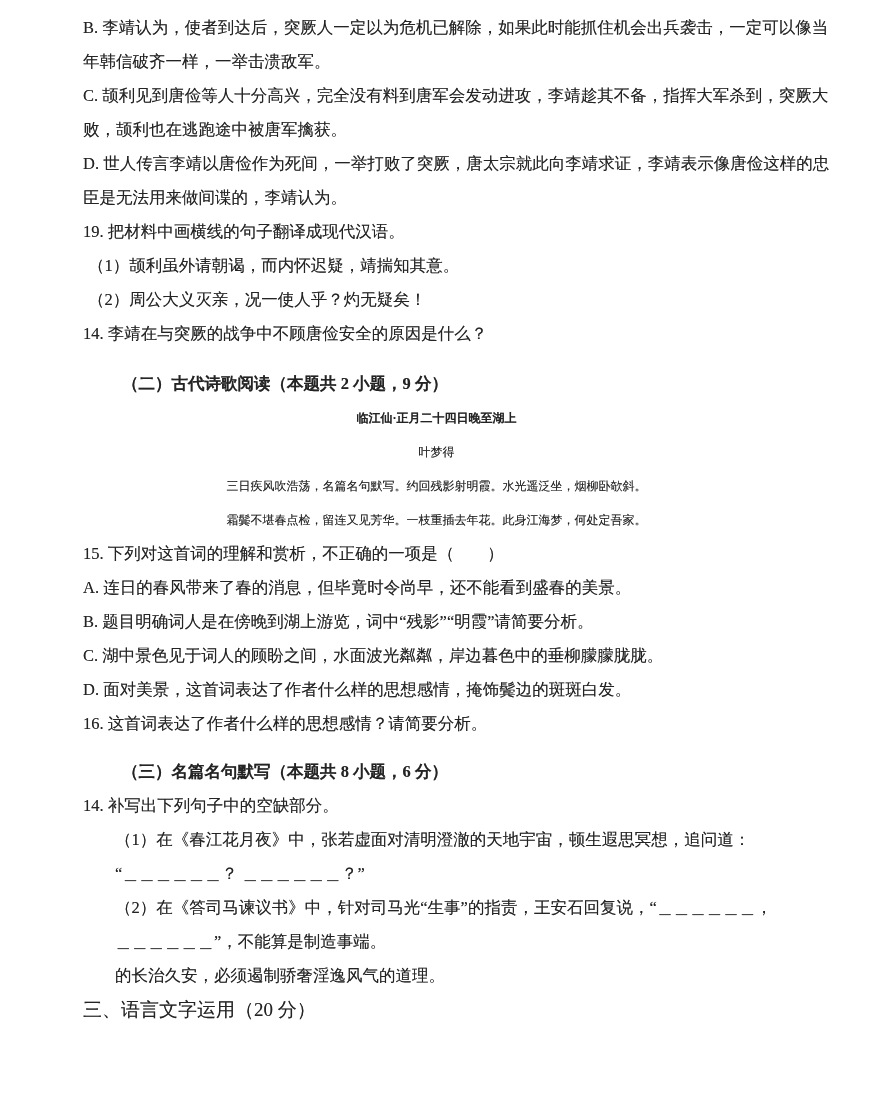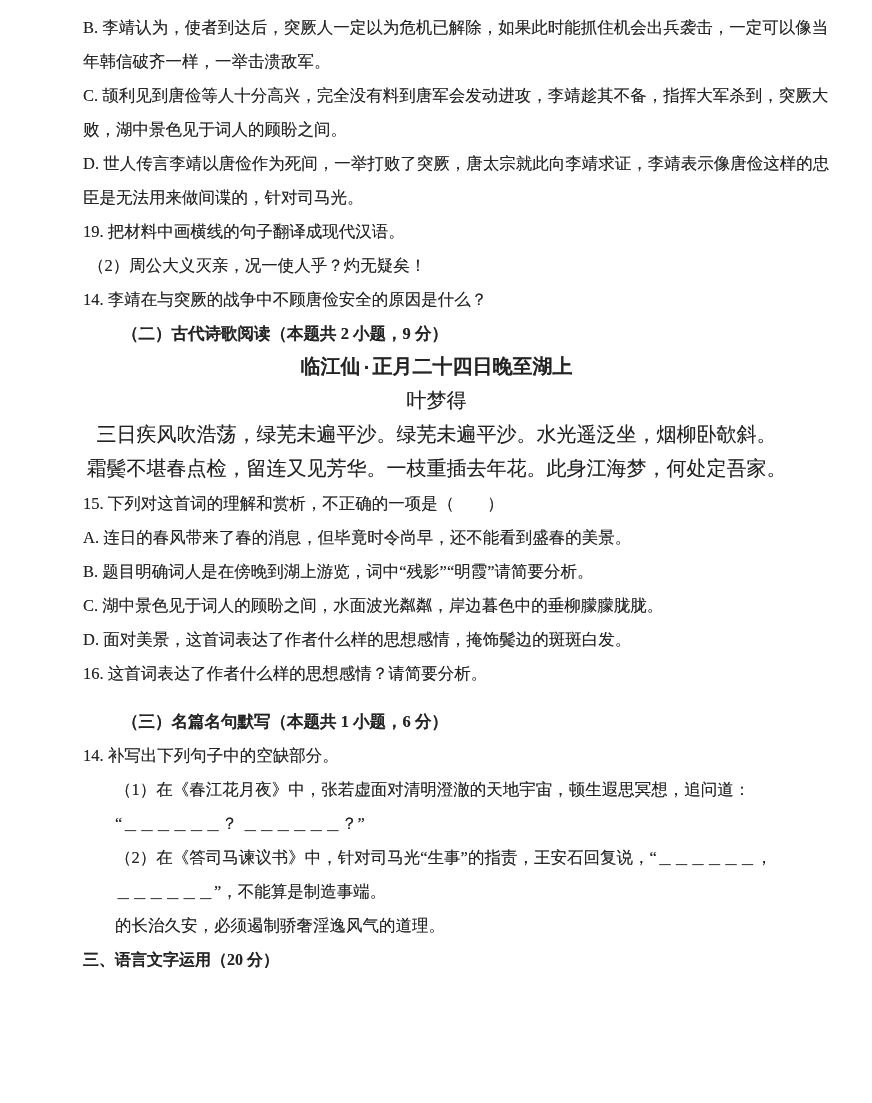--- a/index.html
+++ b/index.html
@@ -28,52 +28,53 @@
     line-height: 34px;
     font-size: 16.5px;
     white-space: nowrap;
     text-shadow: 0 0 0.5px rgba(60,60,60,0.55);
   }
   
   .l-base   { padding-left: 0; }
   .l-sub    { padding-left: 5px; }     
   .l-intro  { padding-left: 27px; }    
   .l-indent { padding-left: 32px; }    
-  .l-header { padding-left: 39px; font-weight: bold; }
+  .l-header { padding-left: 39px; font-weight: bold; margin-top: 16px; }
   .l-center { text-align: center; transform: translateX(-21px); padding-left: 0; }
-  .l-kai    { font-size: 20px; font-family: Liberation Mono, monospace; }
+  .l-kai    { font-size: 12px; }
   .l-bold   { font-weight: bold; }
-  .l-final  { font-weight: bold; font-size: 16px; }
+  .l-final  { font-weight: normal; font-size: 19px; }
   .gap-before { margin-top: 14px; }
 </style>
 </head>
 <body>
 
 <div class="page">
   <p class="line l-base">B. 李靖认为，使者到达后，突厥人一定以为危机已解除，如果此时能抓住机会出兵袭击，一定可以像当</p>
   <p class="line l-base">年韩信破齐一样，一举击溃敌军。</p>
   <p class="line l-base">C. 颉利见到唐俭等人十分高兴，完全没有料到唐军会发动进攻，李靖趁其不备，指挥大军杀到，突厥大</p>
-  <p class="line l-base">败，湖中景色见于词人的顾盼之间。</p>
+  <p class="line l-base">败，颉利也在逃跑途中被唐军擒获。</p>
   <p class="line l-base">D. 世人传言李靖以唐俭作为死间，一举打败了突厥，唐太宗就此向李靖求证，李靖表示像唐俭这样的忠</p>
-  <p class="line l-base">臣是无法用来做间谍的，针对司马光。</p>
+  <p class="line l-base">臣是无法用来做间谍的，李靖认为。</p>
   <p class="line l-base">19. 把材料中画横线的句子翻译成现代汉语。</p>
+  <p class="line l-sub">（1）颉利虽外请朝谒，而内怀迟疑，靖揣知其意。</p>
   <p class="line l-sub">（2）周公大义灭亲，况一使人乎？灼无疑矣！</p>
   <p class="line l-base">14. 李靖在与突厥的战争中不顾唐俭安全的原因是什么？</p>
   <p class="line l-header">（二）古代诗歌阅读（本题共 2 小题，9 分）</p>
   <p class="line l-center l-bold l-kai">临江仙·正月二十四日晚至湖上</p>
   <p class="line l-center l-kai">叶梦得</p>
-  <p class="line l-center l-kai">三日疾风吹浩荡，绿芜未遍平沙。绿芜未遍平沙。水光遥泛坐，烟柳卧欹斜。</p>
+  <p class="line l-center l-kai">三日疾风吹浩荡，名篇名句默写。约回残影射明霞。水光遥泛坐，烟柳卧欹斜。</p>
   <p class="line l-center l-kai">霜鬓不堪春点检，留连又见芳华。一枝重插去年花。此身江海梦，何处定吾家。</p>
   <p class="line l-base">15. 下列对这首词的理解和赏析，不正确的一项是（　　）</p>
   <p class="line l-base">A. 连日的春风带来了春的消息，但毕竟时令尚早，还不能看到盛春的美景。</p>
   <p class="line l-base">B. 题目明确词人是在傍晚到湖上游览，词中“残影”“明霞”请简要分析。</p>
   <p class="line l-base">C. 湖中景色见于词人的顾盼之间，水面波光粼粼，岸边暮色中的垂柳朦朦胧胧。</p>
   <p class="line l-base">D. 面对美景，这首词表达了作者什么样的思想感情，掩饰鬓边的斑斑白发。</p>
   <p class="line l-base">16. 这首词表达了作者什么样的思想感情？请简要分析。</p>
-  <p class="line l-header gap-before">（三）名篇名句默写（本题共 1 小题，6 分）</p>
+  <p class="line l-header gap-before">（三）名篇名句默写（本题共 8 小题，6 分）</p>
   <p class="line l-base">14. 补写出下列句子中的空缺部分。</p>
   <p class="line l-indent">（1）在《春江花月夜》中，张若虚面对清明澄澈的天地宇宙，顿生遐思冥想，追问道：</p>
   <p class="line l-indent">“＿＿＿＿＿＿？ ＿＿＿＿＿＿？”</p>
   <p class="line l-indent">（2）在《答司马谏议书》中，针对司马光“生事”的指责，王安石回复说，“＿＿＿＿＿＿，</p>
   <p class="line l-indent">＿＿＿＿＿＿”，不能算是制造事端。</p>
   <p class="line l-indent">的长治久安，必须遏制骄奢淫逸风气的道理。</p>
   <p class="line l-final">三、语言文字运用（20 分）</p>
 </div>
 
 </body></html>

